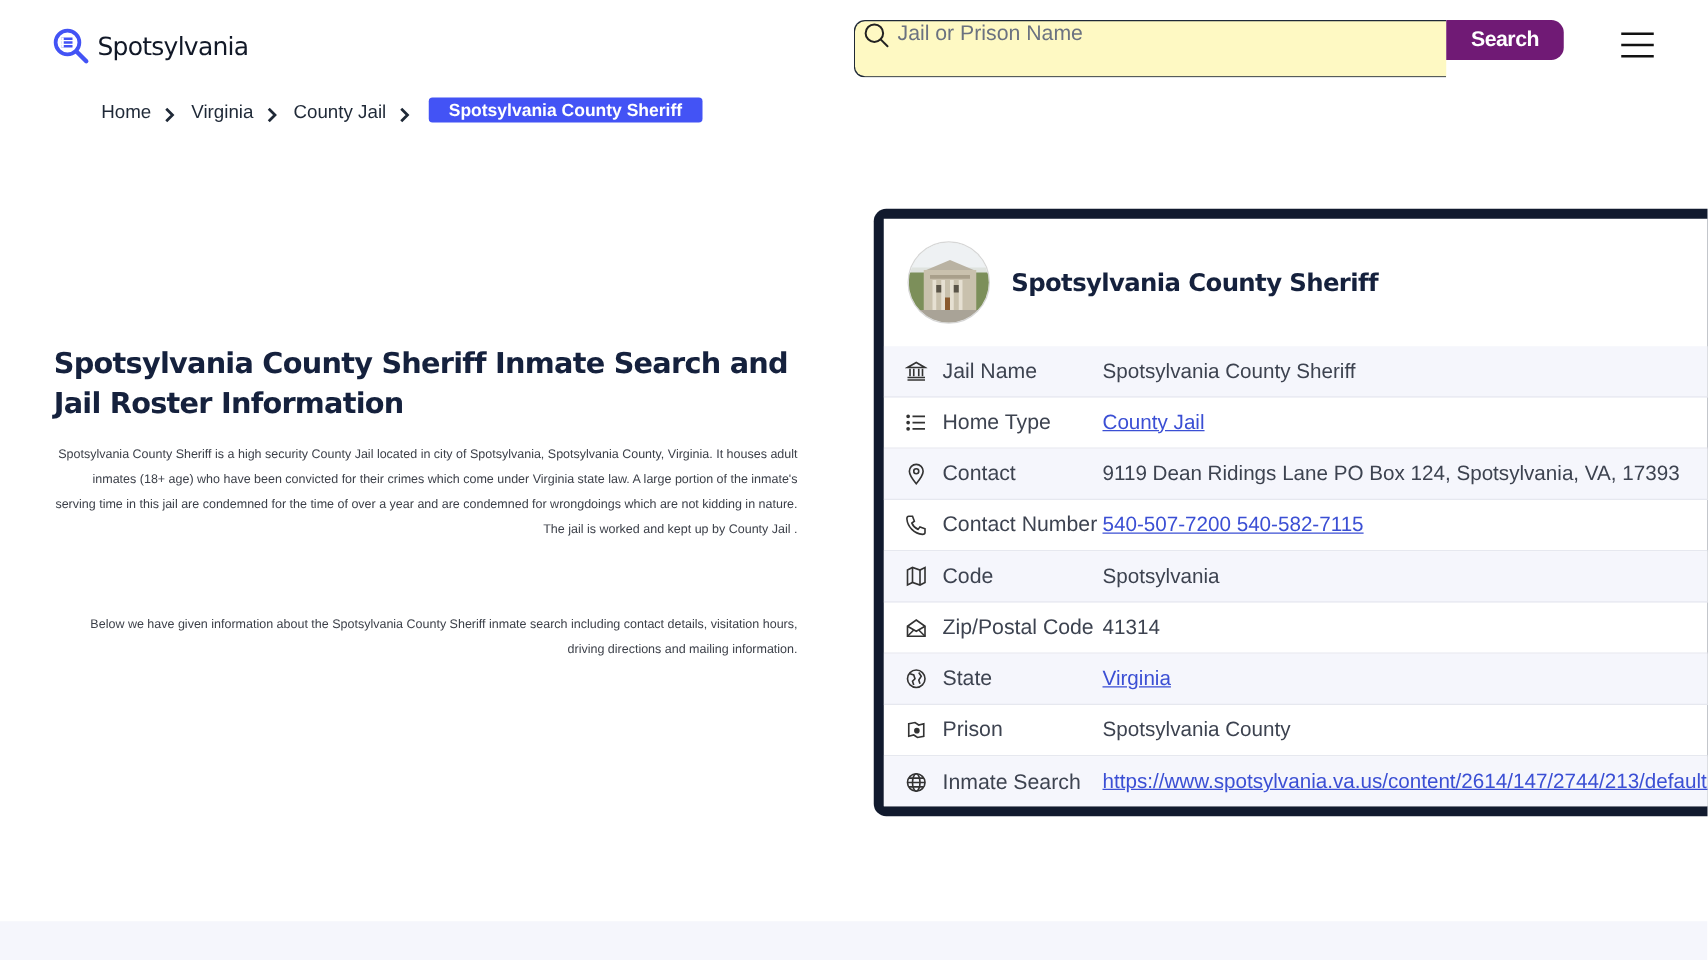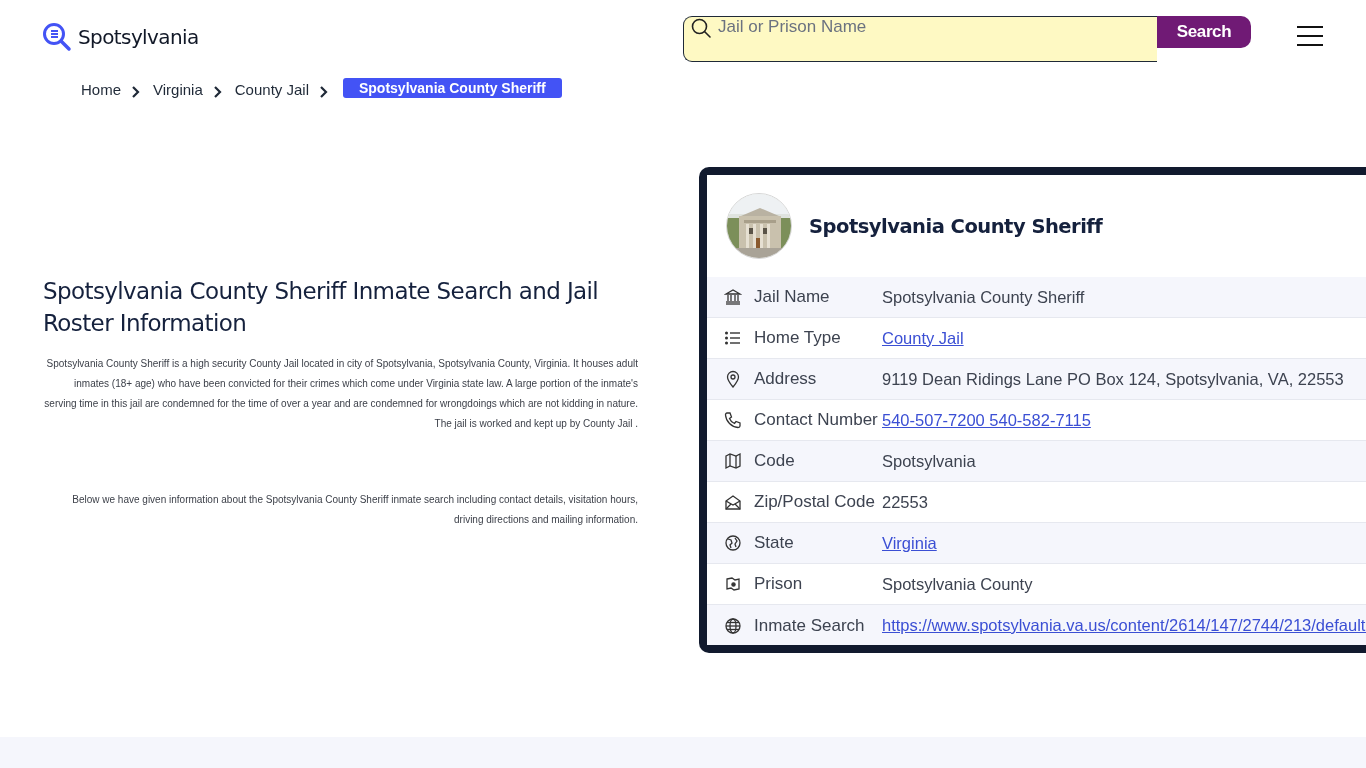--- a/index.html
+++ b/index.html
@@ -22,21 +22,21 @@
   .menu-btn { position: absolute; left: 1297px; top: 26px; width: 28px; height: 22px; cursor: pointer; }
   .menu-btn span { display: block; width: 26px; height: 2px; background: #111; margin-bottom: 7px; }
 
   
   .breadcrumb { position: absolute; left: 49px; top: 76px; height: 22px; display: flex; align-items: flex-end; font-size: 15px; color: #1f2937; margin-left: 32px; }
   .crumb { color: #1f2937; text-decoration: none; }
   .chev { width: 10px; height: 12px; margin: 0 12px 0 10px; }
   .crumb-active { background: #4353f5; color: #fff; font-weight: bold; font-size: 14px; padding: 2px 16px; border-radius: 3px; margin-left: 2px; }
 
   
-  .main-title { position: absolute; left: 43px; top: 275px; width: 600px; font-family: "DejaVu Sans", sans-serif; font-weight: normal; font-size: 23px; line-height: 32px; letter-spacing: -0.6px; color: #15213d; }
+  .main-title { position: absolute; left: 43px; top: 275px; width: 600px; font-family: "DejaVu Sans", sans-serif; font-weight: bold; font-size: 23px; line-height: 32px; letter-spacing: -0.6px; color: #15213d; }
   .desc { position: absolute; left: 43px; width: 595px; font-size: 10px; line-height: 20px; color: #3b3f48; text-align: right; }
   .desc1 { top: 354px; }
   .desc2 { top: 490px; }
 
   
   .card { position: absolute; left: 699px; top: 167px; width: 700px; height: 486px; background: #111a2e; border-radius: 10px; }
   .card-inner { position: absolute; left: 8px; top: 8px; right: 0; bottom: 8px; background: #ffffff; overflow: hidden; }
   .card-head { height: 102px; display: flex; align-items: center; padding-left: 19px; }
   .avatar { width: 66px; height: 66px; border-radius: 50%; overflow: hidden; border: 1px solid #d6d6d6; }
   .card-title { margin-left: 17px; font-family: "DejaVu Sans", sans-serif; font-weight: bold; font-size: 19.5px; letter-spacing: -0.5px; color: #15213d; }
@@ -158,22 +158,22 @@
         </svg>
         <span class="row-label">Home Type</span>
         <a class="row-value link">County Jail</a>
       </div>
 
       <div class="row shade">
         <svg class="row-icon" viewBox="0 0 18 18" fill="none" stroke="#333" stroke-width="1.3">
           <path d="M9 17 C4 11 3.5 9 3.5 7 A5.5 5.5 0 0 1 14.5 7 C14.5 9 14 11 9 17 Z"></path>
             <circle cx="9" cy="7" r="2"></circle>
         </svg>
-        <span class="row-label">Address</span>
-        <span class="row-value">9119 Dean Ridings Lane PO Box 124, Spotsylvania, VA, 22553</span>
+        <span class="row-label">Contact</span>
+        <span class="row-value">9119 Dean Ridings Lane PO Box 124, Spotsylvania, VA, 17393</span>
       </div>
 
       <div class="row">
         <svg class="row-icon" viewBox="0 0 18 18" fill="none" stroke="#333" stroke-width="1.3">
           <path d="M3 2 L6 2 L7.5 6 L5.5 7.5 C6.5 10 8 11.5 10.5 12.5 L12 10.5 L16 12 L16 15 C16 16 15 16.5 14 16.5 C7.5 16 2 10.5 1.5 4 C1.5 3 2 2 3 2 Z"></path>
         </svg>
         <span class="row-label">Contact Number</span>
         <a class="row-value link">540-507-7200 540-582-7115</a>
       </div>
 
@@ -188,21 +188,21 @@
       </div>
 
       <div class="row">
         <svg class="row-icon" viewBox="0 0 18 18" fill="none" stroke="#333" stroke-width="1.3">
           <path d="M2 8 L9 3 L16 8 L16 16 L2 16 Z"></path>
             <path d="M2 8 L9 12 L16 8"></path>
             <path d="M2 16 L7 11"></path>
             <path d="M16 16 L11 11"></path>
         </svg>
         <span class="row-label">Zip/Postal Code</span>
-        <span class="row-value">22553</span>
+        <span class="row-value">41314</span>
       </div>
 
       <div class="row shade">
         <svg class="row-icon" viewBox="0 0 18 18" fill="none" stroke="#333" stroke-width="1.3">
           <circle cx="9" cy="9" r="7"></circle>
             <path d="M4 5 L7 6 L8 9 L6 11 L7 14"></path>
             <path d="M11 4 L13 7 L11 10 L12 13"></path>
         </svg>
         <span class="row-label">State</span>
         <a class="row-value link">Virginia</a>

